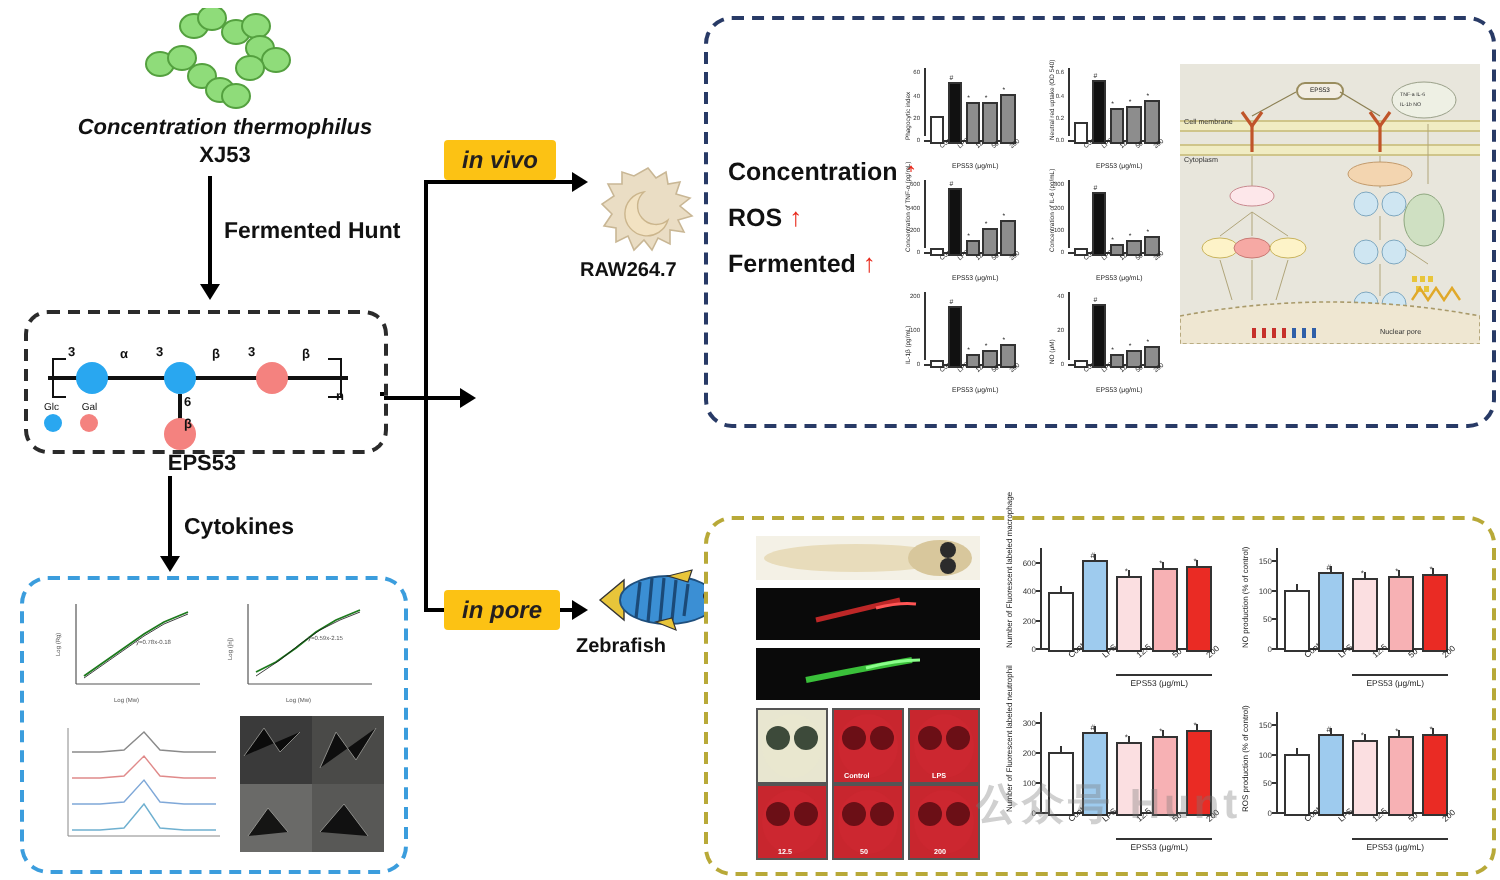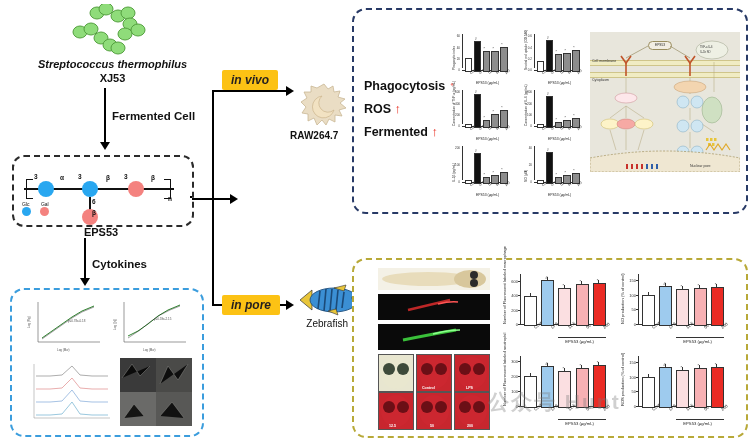--- a/index.html
+++ b/index.html
@@ -37,21 +37,21 @@
   .mini-plot{position:absolute;background:#fff;border:0;}
   svg{display:block;}
   .tick{font-size:3px;fill:#555;}
 
   
   .badge{position:absolute;background:#fcc214;color:#231f20;font-style:italic;
       font-weight:bold;font-size:12px;padding:3px 9px;border-radius:2px;}
   #invitro-badge{left:222px;top:70px;}
   #invivo-badge{left:222px;top:295px;}
   #raw-label{left:290px;top:130px;width:72px;text-align:left;font-weight:bold;font-size:10px;}
-  #zebrafish-label{left:272px;top:318px;width:76px;text-align:right;font-weight:normal;font-size:10px;}
+  #zebrafish-label{left:288px;top:318px;width:76px;text-align:left;font-weight:bold;font-size:10px;}
   #macrophage-icon{left:300px;top:82px;width:48px;height:46px;}
   #zebrafish-icon{left:294px;top:283px;width:66px;height:34px;}
 
   
   #invitro-panel{left:352px;top:8px;width:392px;height:202px;
       border:2px dashed #283a66;border-radius:14px;background:#fff;}
   .effect-row{position:absolute;font-weight:bold;font-size:12.5px;color:#111;}
   .uparrow{color:#e8291c;font-weight:bold;font-size:13px;}
   .chartbox{position:absolute;background:#fff;}
   .bar{position:absolute;border:0.6px solid #333;}
@@ -98,26 +98,26 @@
       <ellipse cx="37" cy="9" rx="7" ry="6"></ellipse>
         <ellipse cx="46" cy="5" rx="7" ry="6"></ellipse>
       <ellipse cx="58" cy="12" rx="7" ry="6"></ellipse>
         <ellipse cx="68" cy="9" rx="7" ry="6"></ellipse>
       <ellipse cx="70" cy="20" rx="7" ry="6"></ellipse>
         <ellipse cx="78" cy="26" rx="7" ry="6"></ellipse>
       <ellipse cx="65" cy="30" rx="7" ry="6"></ellipse>
     </g>
   </svg>
 </div>
-<div class="abs" id="species-name">Streptococcus thermophilus</div>
+<div class="abs" id="species-name">Concentration thermophilus</div>
 <div class="abs" id="strain-name">XJ53</div>
 
 <div class="abs vline" style="left:104px;top:88px;height:56px;"></div>
 <div class="abs arrowhead-down" style="left:100px;top:142px;"></div>
-<div class="abs" id="fermented-milk-label">Fermented Cell</div>
+<div class="abs" id="fermented-milk-label">Fermented Hunt</div>
 
 <div class="abs" id="eps-structure-box">
   <div class="bond" style="left:10px;top:31px;width:150px;height:1.6px;"></div>
   <div class="bracket" style="left:12px;top:22px;height:18px;border-right:none;"></div>
   <div class="bracket" style="left:150px;top:22px;height:18px;border-left:none;"></div>
   <div class="lnk" style="left:154px;top:38px;">n</div>
 
   <div class="sugar glc" style="left:24px;top:24px;width:16px;height:16px;"></div>
   <div class="sugar glc" style="left:68px;top:24px;width:16px;height:16px;"></div>
   <div class="sugar gal" style="left:114px;top:24px;width:16px;height:16px;"></div>
@@ -231,21 +231,21 @@
     <path d="M34 28 L44 32 L42 26 Z" fill="#e8c53a" stroke="#333" stroke-width="0.6"></path>
     <circle cx="60" cy="15" r="2.2" fill="#fff" stroke="#222" stroke-width="0.6"></circle>
     <circle cx="60" cy="15" r="1" fill="#111"></circle>
   </svg>
 </div>
 <div class="abs" id="zebrafish-label">Zebrafish</div>
 
 <div class="abs" id="invitro-panel"></div>
 
 <div class="effect-row" style="left:364px;top:78px;">
-  <span>Phagocytosis</span>
+  <span>Concentration</span>
   <span class="uparrow">↑</span>
 </div>
 <div class="effect-row" style="left:364px;top:101px;">
   <span>ROS</span>
   <span class="uparrow">↑</span>
 </div>
 <div class="effect-row" style="left:364px;top:124px;">
   <span>Fermented</span>
   <span class="uparrow">↑</span>
 </div>

